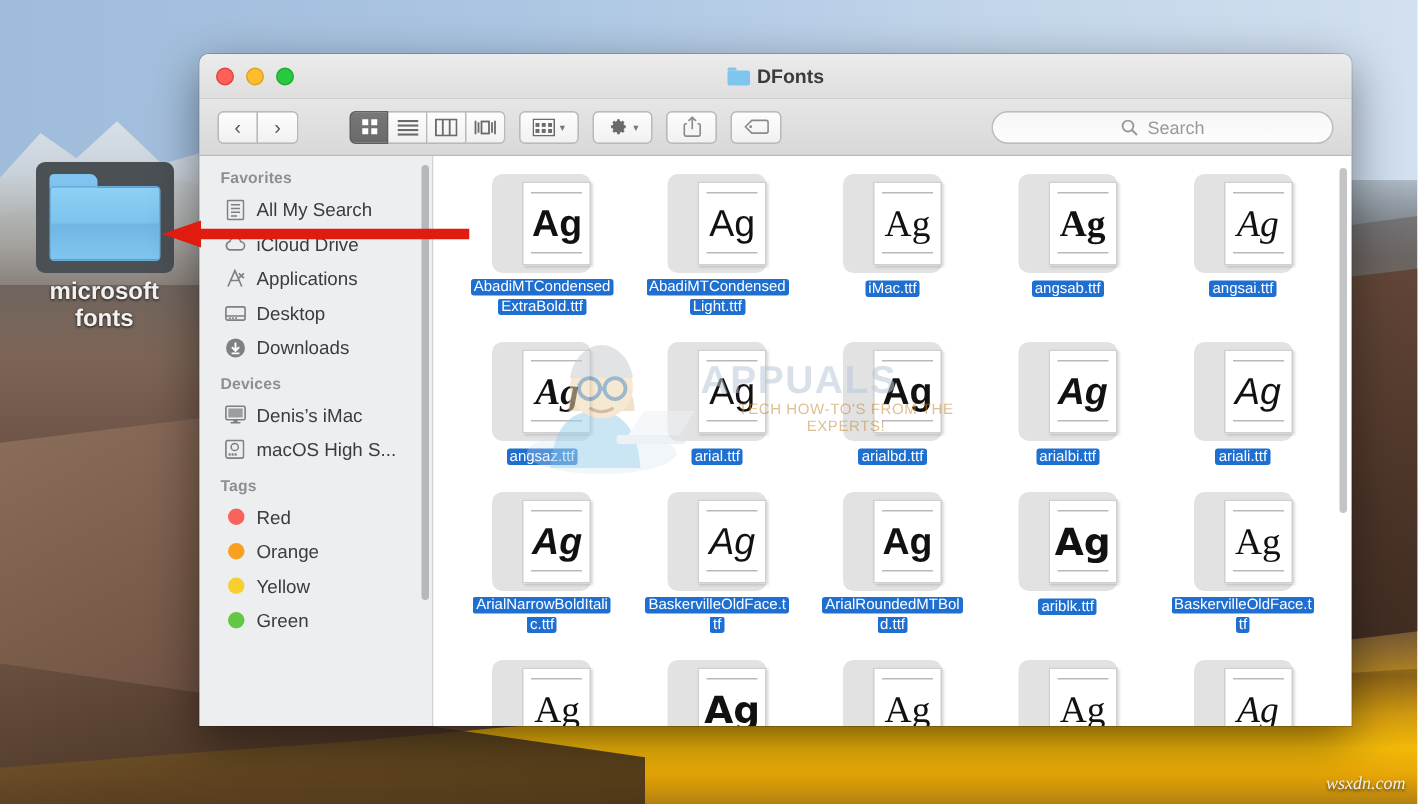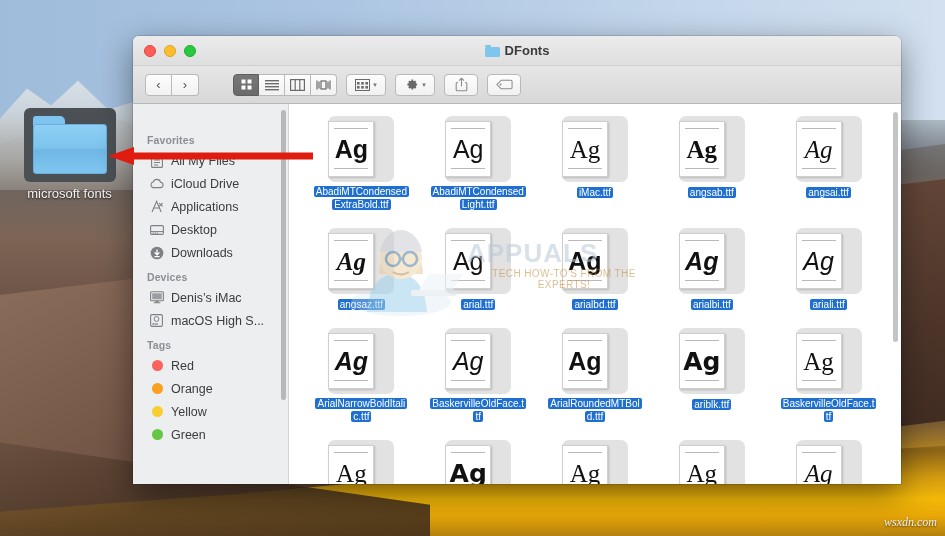--- a/index.html
+++ b/index.html
@@ -69,21 +69,21 @@
   .folder-glyph .tab {
     position:absolute; left:0; top:0; width:32px; height:10px;
     background:#7fc3ef; border-radius:3px 5px 0 0;
   }
   .folder-glyph .body {
     position:absolute; left:0; top:8px; width:74px; height:50px;
     background: linear-gradient(to bottom, #8fd0f5 0%, #7cc3ee 48%, #6fb6e4 52%, #7fc6ef 100%);
     border-radius:3px; border:1px solid #6aaedd;
   }
   #desk-folder .label {
-    margin-top:4px; font-size:13px; color:#f2f2f2; font-weight:normal;
+    margin-top:4px; font-size:16px; color:#f2f2f2; font-weight:bold;
     text-shadow:0 1px 2px rgba(0,0,0,.85);
   }
 
   
   #finder {
     position:absolute; left:133px; top:36px; width:768px; height:448px;
     background:#fff; border-radius:6px 6px 0 0;
     box-shadow: 0 10px 32px rgba(0,0,0,.45), 0 0 0 .5px rgba(0,0,0,.25);
     overflow:hidden; display:flex; flex-direction:column;
   }
@@ -143,21 +143,21 @@
     display:flex; align-items:center; justify-content:center; gap:6px;
     font-size:12px; color:#9a9a9a;
   }
 
   
   #wbody { flex:1; display:flex; min-height:0; }
 
   
   #sidebar {
     width:156px; flex:0 0 156px; background:#eceef0;
-    border-right:1px solid #d2d4d6; padding-top:23px;
+    border-right:1px solid #d2d4d6; padding-top:2px;
     position:relative; overflow:hidden;
   }
   .sb-head {
     font-size:10.5px; color:#8c8f93; font-weight:bold;
     padding:7px 0 3px 14px; letter-spacing:.1px;
   }
   .sb-item {
     display:flex; align-items:center; gap:7px;
     height:23px; padding-left:16px; font-size:12.5px; color:#3a3c3e;
   }
@@ -170,21 +170,21 @@
 
   
   #content { flex:1; background:#fff; position:relative; overflow:hidden; padding:12px 0 0 0; }
   #grid {
     display:grid; grid-template-columns:repeat(5,1fr);
     row-gap:16px; padding:0 14px;
   }
   .cell { text-align:center; }
   .ficon {
     width:66px; height:66px; margin:0 auto; border-radius:7px;
-    background:#e2e2e2; display:flex; align-items:center; justify-content:flex-start;
+    background:#e2e2e2; display:flex; align-items:center; justify-content:flex-end;
   }
   .page {
     width:46px; height:56px; background:#fff;
     border:1px solid #cfcfcf; box-shadow:1px 1px 2px rgba(0,0,0,.18);
     position:relative; display:flex; align-items:center; justify-content:center;
   }
   .page::before, .page::after {
     content:""; position:absolute; left:5px; right:5px; height:1px; background:#b9b9b9;
   }
   .page::before { top:6px; }
@@ -355,41 +355,48 @@
           </svg>
       </div>
 
       <div class="btn iconbtn">
         <svg width="17" height="11" viewBox="0 0 18 11">
             <path fill="none" stroke="#8a8a8a" stroke-width="1.1" d="M5.5 1h10.2a1.3 1.3 0 011.3 1.3v6.4A1.3 1.3 0 0115.7 10H5.5L1 5.5 5.5 1z"></path>
             <circle cx="4.7" cy="5.5" r="1" fill="#8a8a8a"></circle>
           </svg>
       </div>
 
+      <div id="search">
+        <svg width="12" height="12" viewBox="0 0 12 12">
+            <circle cx="5" cy="5" r="3.6" fill="none" stroke="#9a9a9a" stroke-width="1.3"></circle>
+            <line x1="7.7" y1="7.7" x2="11" y2="11" stroke="#9a9a9a" stroke-width="1.3"></line>
+          </svg>
+        <span>Search</span>
+      </div>
     </div>
 
     <div id="wbody">
 
       <div id="sidebar">
 
         <div class="sb-head">Favorites</div>
 
         <div class="sb-item">
           <span class="sb-ic">
             <svg width="12" height="14" viewBox="0 0 12 14">
                 <rect x=".6" y=".6" width="10.8" height="12.8" rx="1" fill="none" stroke="#7d8084" stroke-width="1.1"></rect>
                 <g stroke="#7d8084" stroke-width="1">
                   <line x1="3" y1="3.5" x2="9" y2="3.5"></line>
                   <line x1="3" y1="6" x2="9" y2="6"></line>
                   <line x1="3" y1="8.5" x2="9" y2="8.5"></line>
                   <line x1="3" y1="11" x2="7" y2="11"></line>
                 </g>
               </svg>
           </span>
-          <span>All My Files</span>
+          <span>All My Search</span>
         </div>
 
         <div class="sb-item">
           <span class="sb-ic">
             <svg width="15" height="11" viewBox="0 0 15 11">
                 <path d="M4 9.6h7.2a2.7 2.7 0 00.3-5.4A3.8 3.8 0 004.2 4 2.9 2.9 0 004 9.6z" fill="none" stroke="#7d8084" stroke-width="1.1"></path>
               </svg>
           </span>
           <span>iCloud Drive</span>
         </div>

